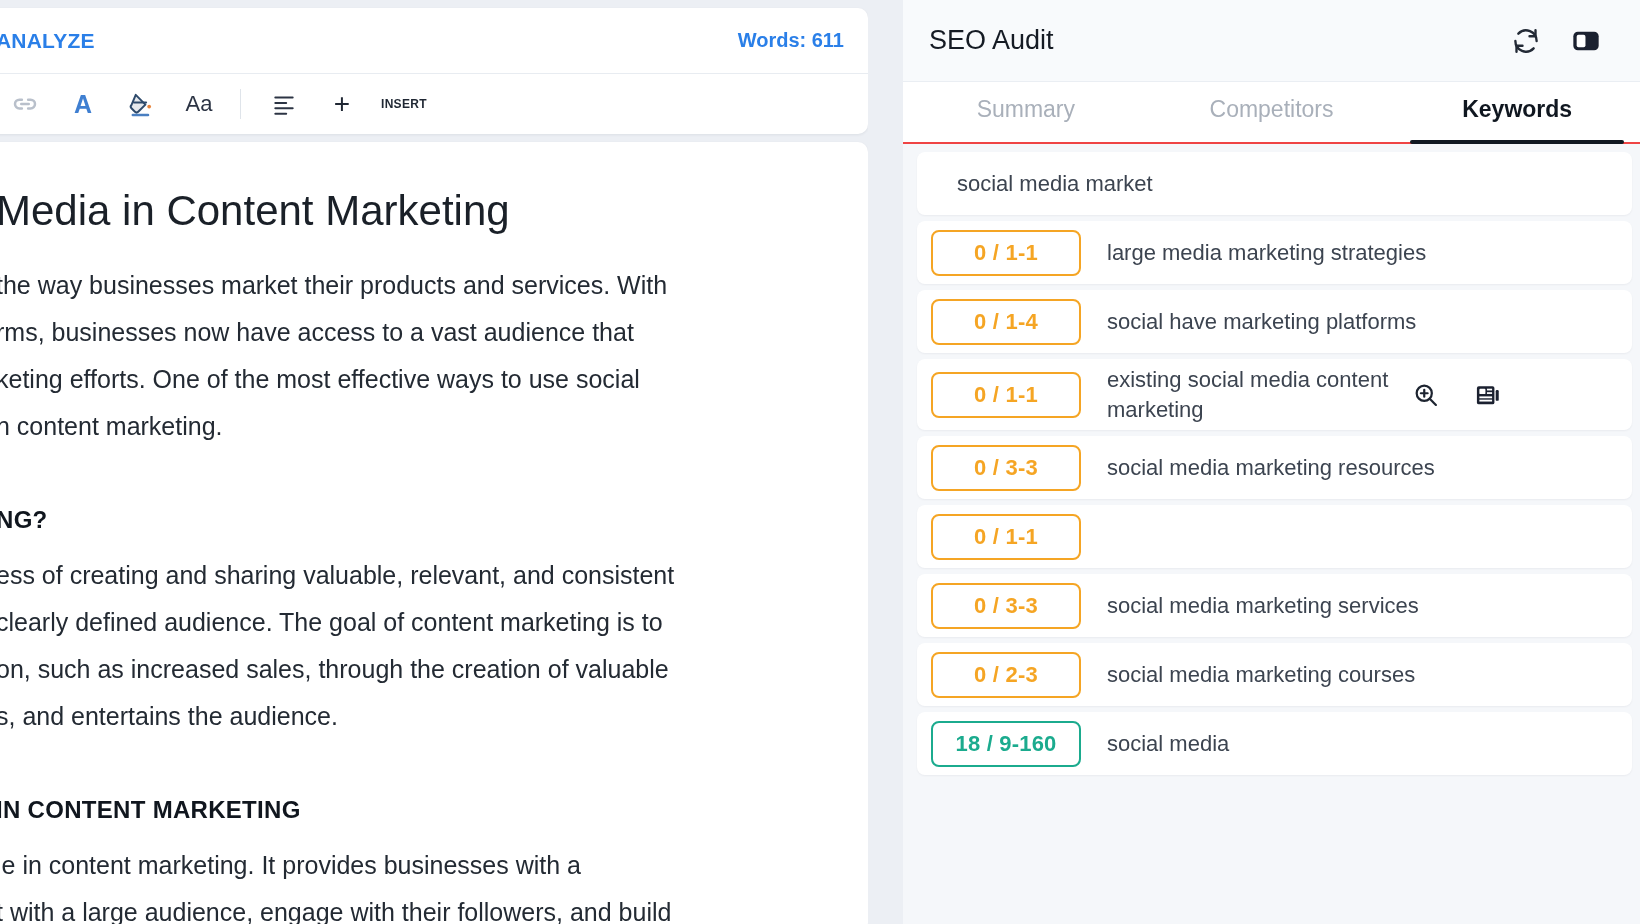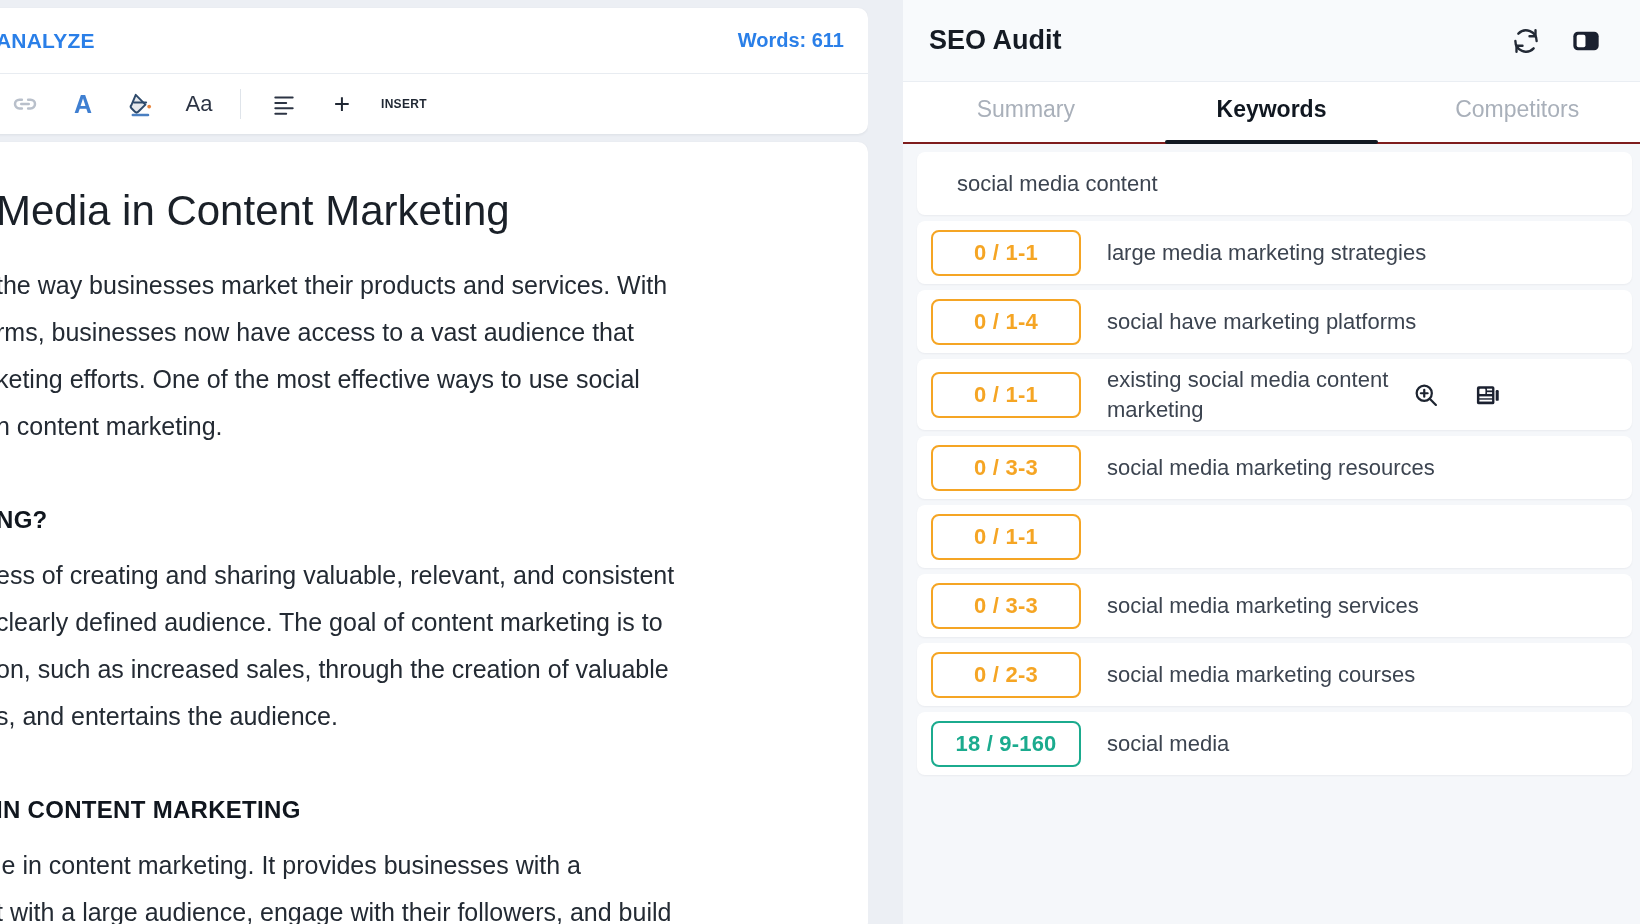--- a/index.html
+++ b/index.html
@@ -180,21 +180,21 @@
     flex: 0 0 82px;
     display: flex;
     align-items: center;
     padding: 0 32px 0 26px;
     background: #f8fafc;
     border-bottom: 1px solid #eaeef3;
   }
 
   .panel-title {
     font-size: 27px;
-    font-weight: 700;
+    font-weight: 400;
     color: #151b24;
   }
 
   .panel-header-spacer { flex: 1; }
 
   .hdr-icon {
     width: 44px;
     height: 44px;
     display: flex;
     align-items: center;
@@ -203,21 +203,21 @@
     color: #232a36;
   }
   .hdr-icon + .hdr-icon { margin-left: 16px; }
 
   .panel-tabs {
     height: 62px;
     flex: 0 0 62px;
     display: flex;
     align-items: stretch;
     background: #ffffff;
-    border-bottom: 2px solid #7f1d1d;
+    border-bottom: 2px solid #ef4444;
   }
 
   .tab {
     flex: 1;
     display: flex;
     align-items: center;
     justify-content: center;
     font-size: 23px;
     color: #a9b0ba;
     cursor: pointer;
@@ -409,27 +409,27 @@
       <div class="hdr-icon">
         <svg width="32" height="32" viewBox="0 0 24 24">
           <rect x="2.5" y="5" width="19" height="14" rx="3.4" fill="#1b2130"></rect>
           <rect x="5" y="7.4" width="6.6" height="9.2" rx="1.4" fill="#ffffff"></rect>
         </svg>
       </div>
     </div>
 
     <div class="panel-tabs">
       <div class="tab">Summary</div>
+      <div class="tab">Competitors</div>
       <div class="tab active">Keywords</div>
-      <div class="tab">Competitors</div>
     </div>
 
     <div class="keyword-list" id="keyword-list">
         <div class="kw-row">
-          <div class="kw-label">social media content</div>
+          <div class="kw-label">social media market</div>
         </div>
         <div class="kw-row">
           <div class="kw-badge">0 / 1-1</div>
           <div class="kw-label">large media marketing strategies</div>
         </div>
         <div class="kw-row">
           <div class="kw-badge">0 / 1-4</div>
           <div class="kw-label">social have marketing platforms</div>
         </div>
         <div class="kw-row has-actions">

